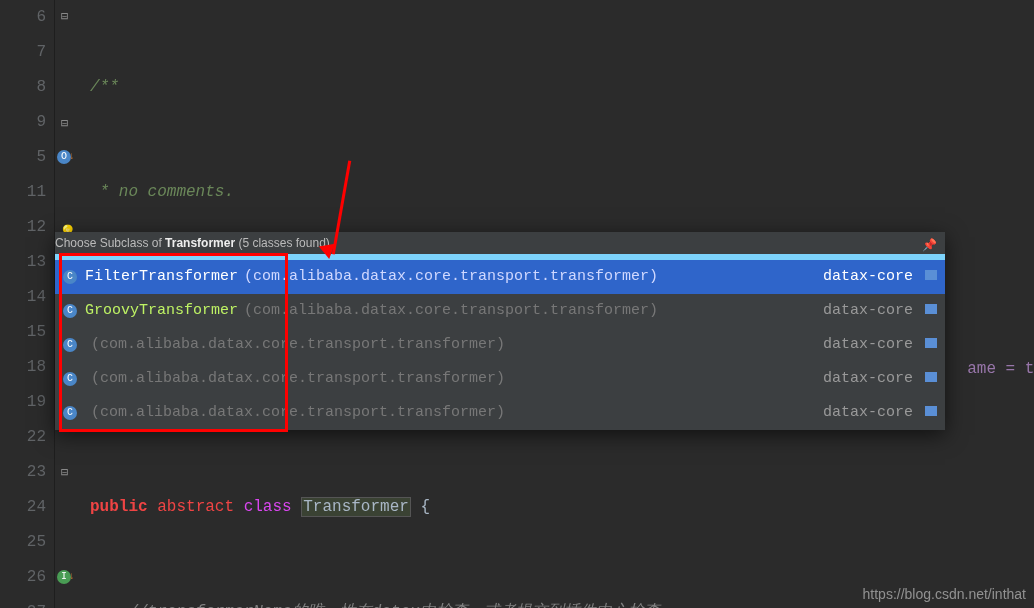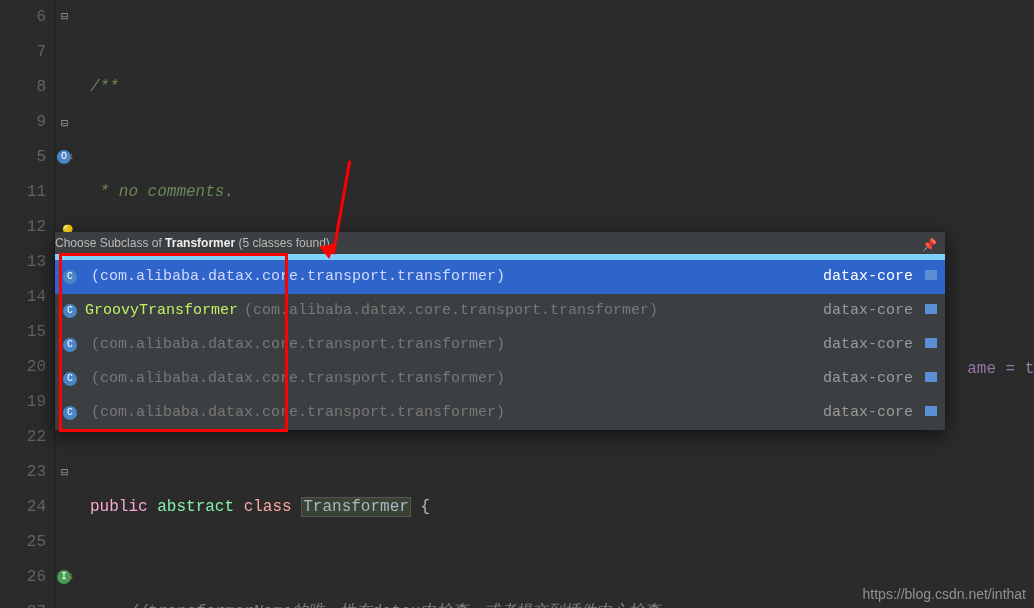--- a/index.html
+++ b/index.html
@@ -36,23 +36,23 @@
     position: relative;
     line-height: 35px;
   }
   .code {
     flex: 1;
     line-height: 35px;
     white-space: pre;
     position: relative;
   }
   .code-line { white-space: pre; height: 35px; }
-  .kw-pub { color: #f9a8d4; }
-  .kw-abs { color: #86efac; }
-  .kw-class { color: #fca5a5; }
+  .kw-pub { color: #ef4444; font-weight: bold; }
+  .kw-abs { color: #ef4444; }
+  .kw-class { color: #d946ef; }
   .classname { color: #a9b7c6; text-decoration: none; }
   .classname-box { background: #3a4233; border: 1px solid #555; padding: 0 1px; }
   .cmt { color: #808080; font-style: italic; }
   .cmt-green { color: #6a8759; font-style: italic; }
   .doclink { color: #629755; text-decoration: underline; font-style: italic; }
   .punct { color: #a9b7c6; }
   .bulb {
     position: absolute;
     color: #ffde7a;
     font-size: 14px;
@@ -202,21 +202,21 @@
     <div>6</div>
     <div>7</div>
     <div>8</div>
     <div>9</div>
     <div>5</div>
     <div>11</div>
     <div>12</div>
     <div>13</div>
     <div>14</div>
     <div>15</div>
-    <div>20</div>
+    <div>18</div>
     <div>19</div>
     <div>22</div>
     <div>23</div>
     <div>24</div>
     <div>25</div>
     <div>26</div>
     <div>27</div>
   </div>
 
   <div class="gutter-icons">
@@ -254,20 +254,21 @@
 <span class="bg-code-behind"><span style="color:#9876aa;">ame = tr</span></span>
 
 <div class="popup">
   <div class="popup-title">
     <span>Choose Subclass of </span><b>Transformer</b><span> (5 classes found)</span>
     <span class="pin">📌</span>
   </div>
   <div id="popup-rows">
       <div class="popup-row sel">
         <span class="row-icon">C</span>
+        <span class="row-name">FilterTransformer</span>
         <span class="row-pkg">(com.alibaba.datax.core.transport.transformer)</span>
         <span class="row-mod">datax-core <span class="mod-icon"></span></span>
       </div>
       <div class="popup-row">
         <span class="row-icon">C</span>
         <span class="row-name">GroovyTransformer</span>
         <span class="row-pkg">(com.alibaba.datax.core.transport.transformer)</span>
         <span class="row-mod">datax-core <span class="mod-icon"></span></span>
       </div>
       <div class="popup-row">

